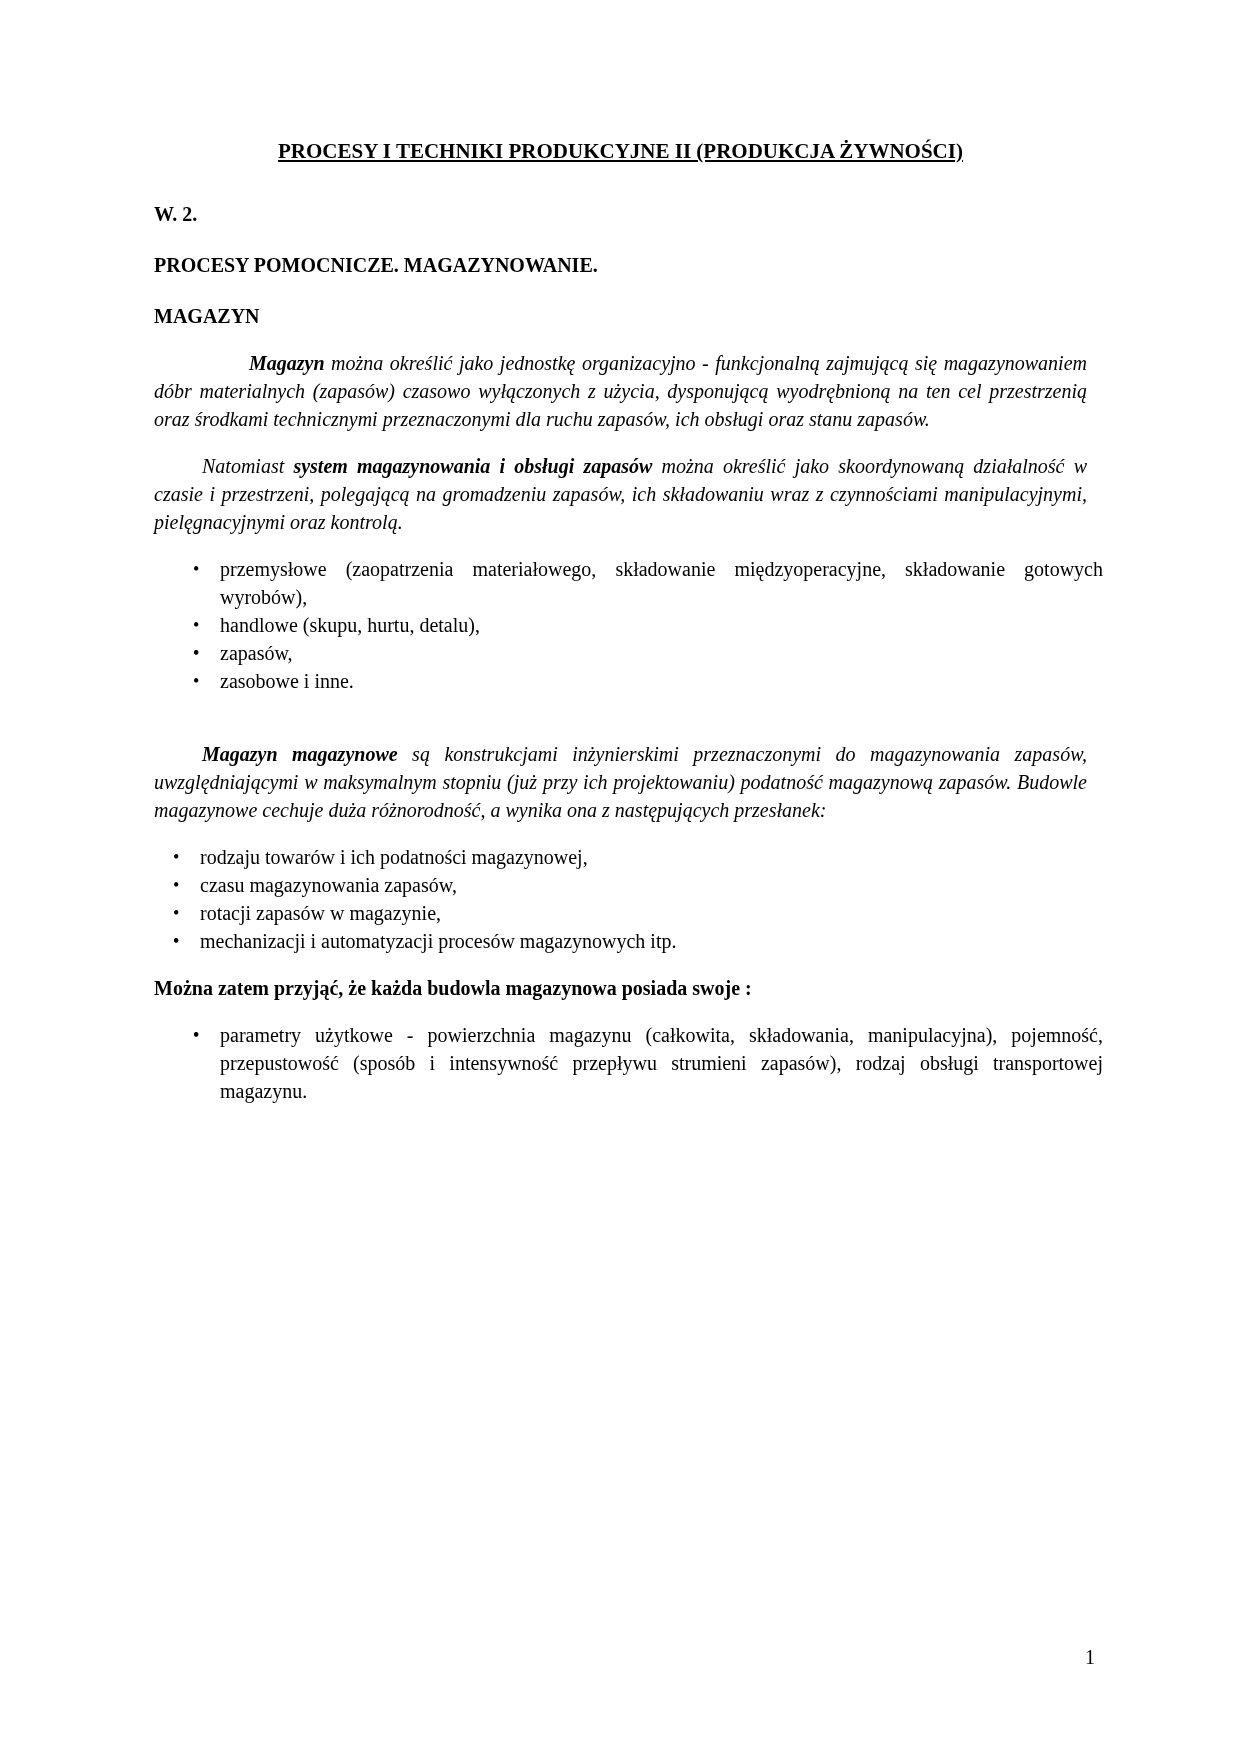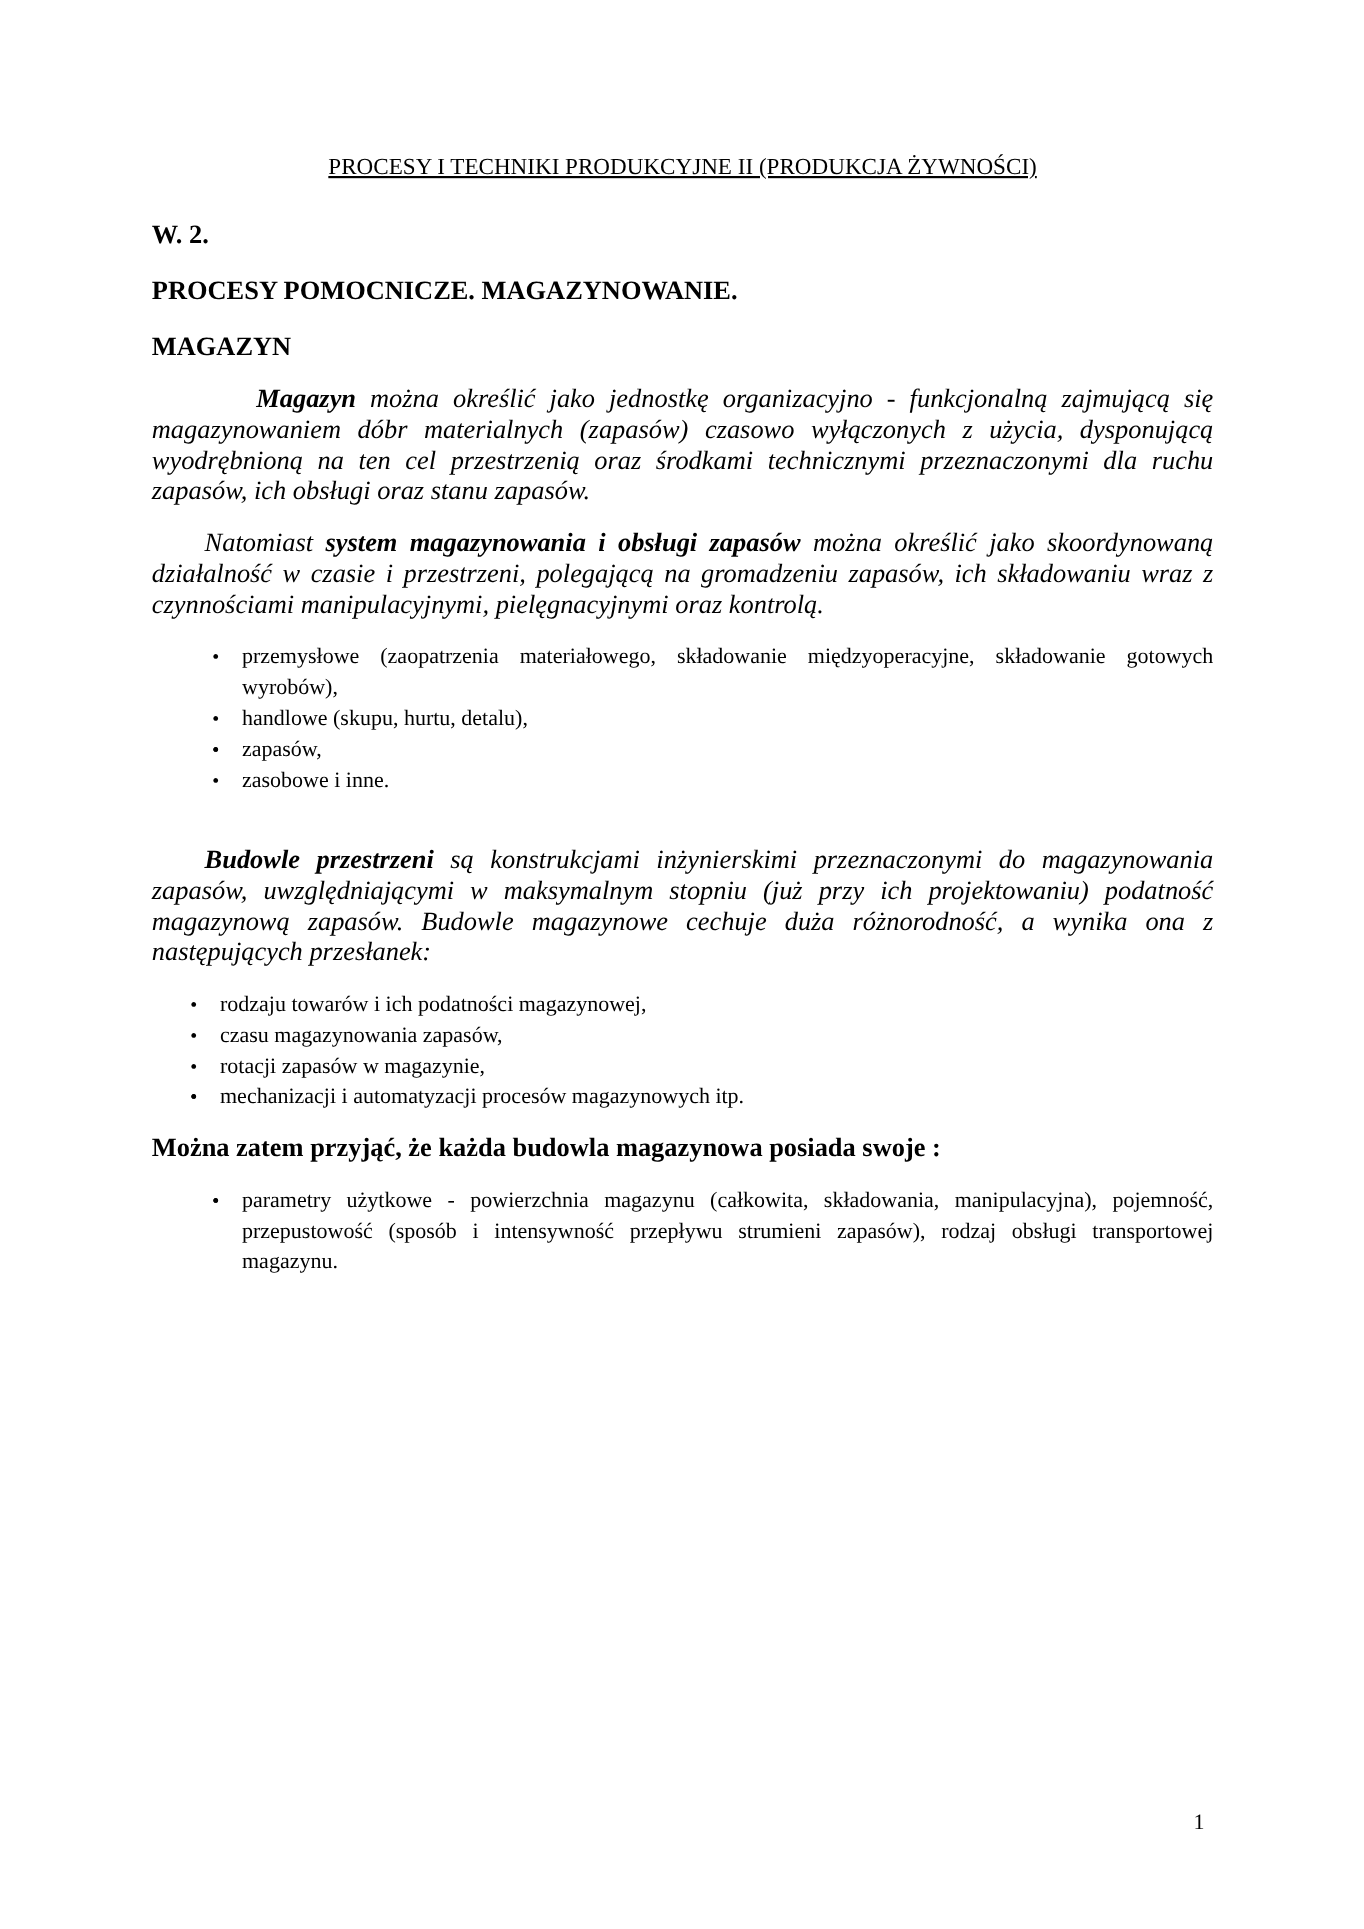--- a/index.html
+++ b/index.html
@@ -14,29 +14,29 @@
     position: relative;
     width: 1240px;
     height: 1754px;
     box-sizing: border-box;
     padding: 136px 137px 0 138px;
     background: #ffffff;
   }
   .title {
     font-size: 21px;
     line-height: 30px;
-    font-weight: normal;
+    font-weight: bold;
     text-align: center;
     text-decoration: underline;
     margin: 0;
   }
   .block {
-    font-size: 24px;
+    font-size: 20px;
     line-height: 28px;
-    margin: 0;
+    margin: 16px;
   }
   .bold { font-weight: bold; }
   .justify { text-align: justify; font-style: italic; }
   .mt-lg { margin-top: 34px; }
   .mt-md { margin-top: 23px; }
   .mt-sm { margin-top: 19px; }
   .mt-xl { margin-top: 45px; }
   .indent-lg { text-indent: 95px; }
   .indent-sm { text-indent: 48px; }
   ul.doc-list {
@@ -84,21 +84,21 @@
 
 
   <ul class="doc-list">
     <li><span class="bullet-dot">•</span><span>przemysłowe (zaopatrzenia materiałowego, składowanie międzyoperacyjne, składowanie gotowych wyrobów),</span></li>
     <li><span class="bullet-dot">•</span><span>handlowe (skupu, hurtu, detalu),</span></li>
     <li><span class="bullet-dot">•</span></li>
     <li><span class="bullet-dot">•</span><span>zapasów,</span></li>
     <li><span class="bullet-dot">•</span><span>zasobowe i inne.</span></li>
   </ul>
 
-  <p class="block justify indent-sm mt-xl"><span class="bold">Budowle przestrzeni</span><span> są konstrukcjami inżynierskimi przeznaczonymi do magazynowania zapasów, uwzględniającymi w maksymalnym stopniu (już przy ich projektowaniu) podatność magazynową zapasów. Budowle magazynowe cechuje duża różnorodność, a wynika ona z następujących przesłanek:</span></p>
+  <p class="block justify indent-sm mt-xl"><span class="bold">Magazyn magazynowe</span><span> są konstrukcjami inżynierskimi przeznaczonymi do magazynowania zapasów, uwzględniającymi w maksymalnym stopniu (już przy ich projektowaniu) podatność magazynową zapasów. Budowle magazynowe cechuje duża różnorodność, a wynika ona z następujących przesłanek:</span></p>
 
   <ul class="doc-list tight">
     <li><span class="bullet-dot">•</span><span>rodzaju towarów i ich podatności magazynowej,</span></li>
     <li><span class="bullet-dot">•</span><span>czasu magazynowania zapasów,</span></li>
     <li><span class="bullet-dot">•</span><span>rotacji zapasów w magazynie,</span></li>
     <li><span class="bullet-dot">•</span></li>
     <li><span class="bullet-dot">•</span><span>mechanizacji i automatyzacji procesów magazynowych itp.</span></li>
   </ul>
 
   <p class="block bold mt-sm">Można zatem przyjąć, że każda budowla magazynowa posiada swoje :</p>

